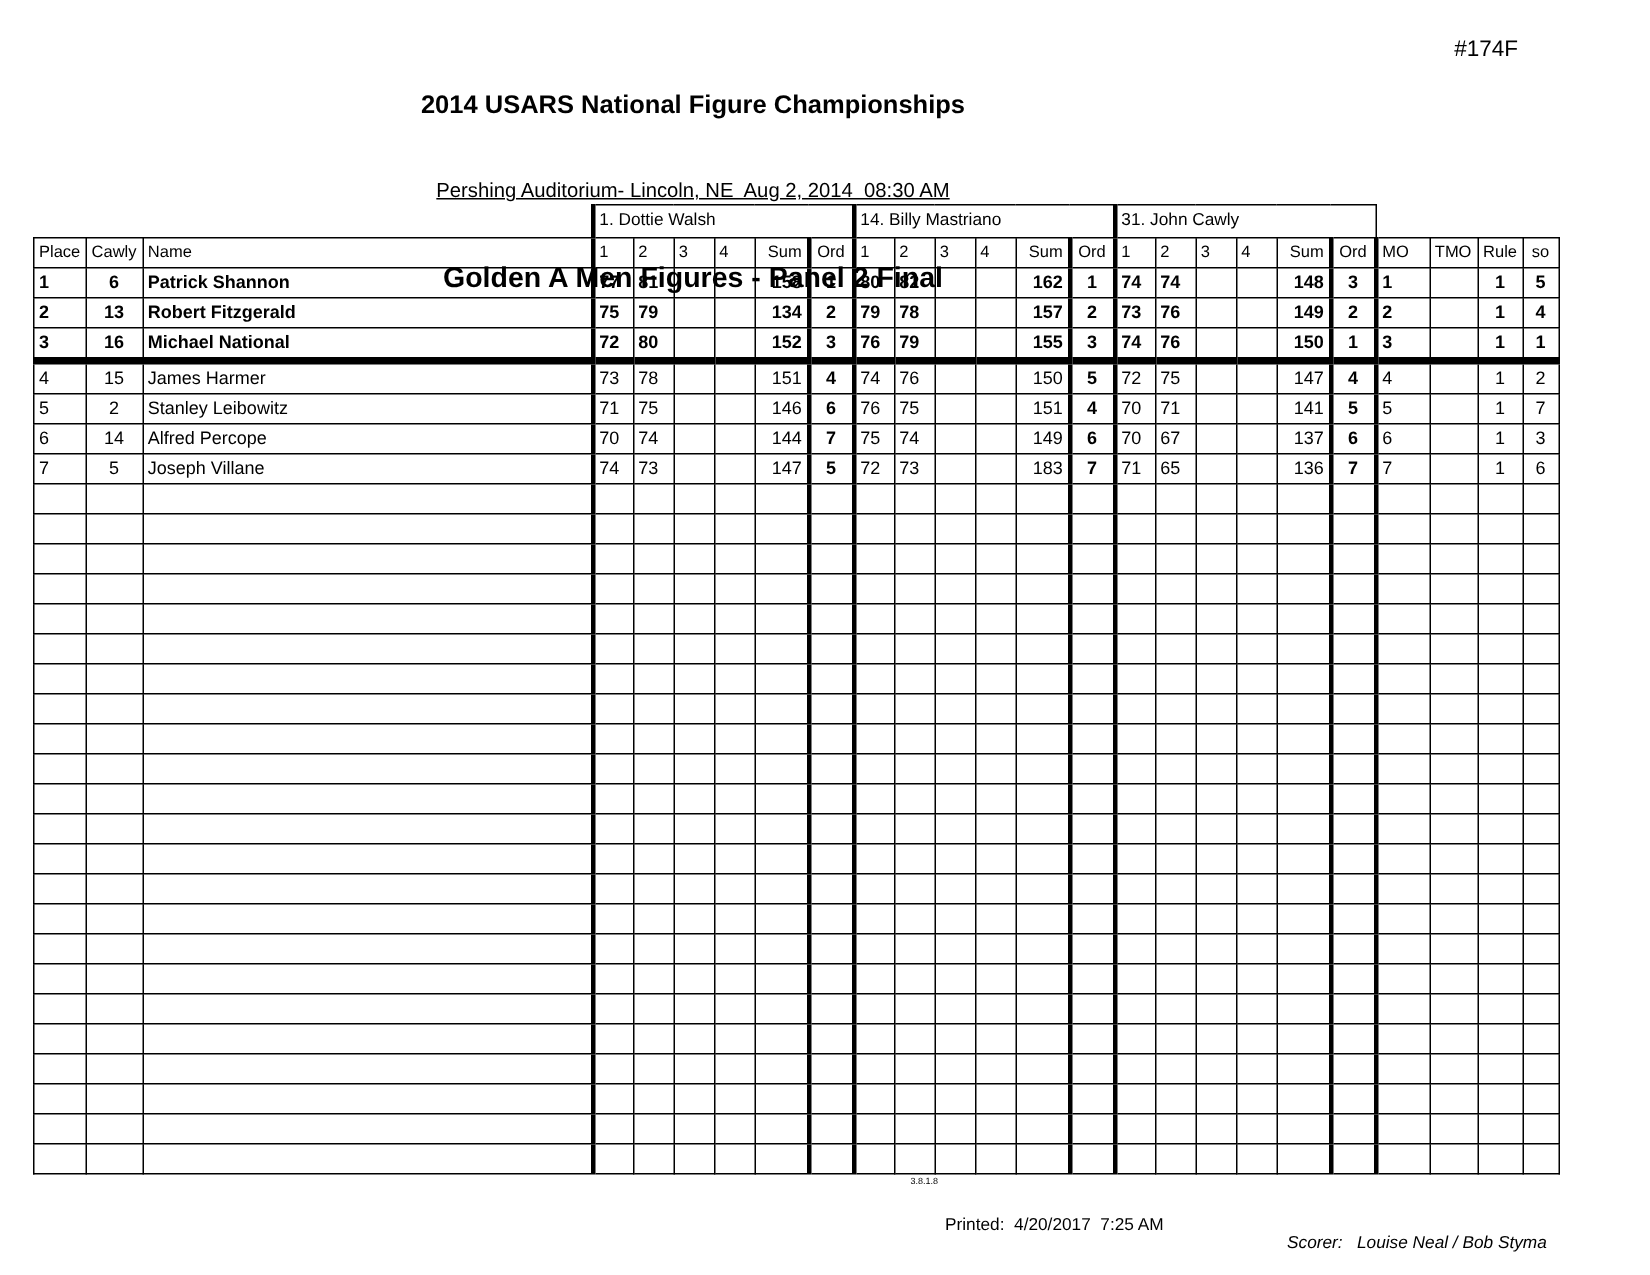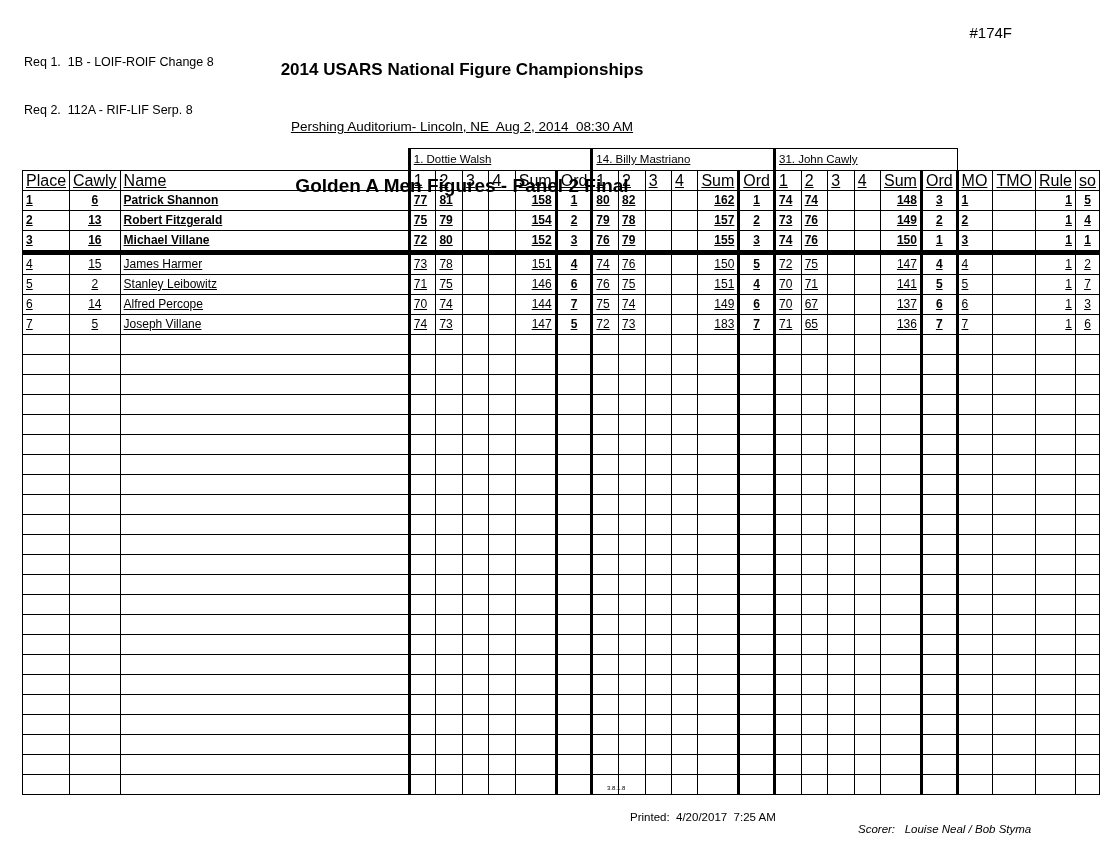--- a/index.html
+++ b/index.html
@@ -5,48 +5,44 @@
   html,body{margin:0;padding:0;background:#fff;}
   .page{position:relative;width:1100px;height:850px;background:#fff;color:#000;
         font-family:"Liberation Sans",sans-serif;overflow:hidden;}
   .req{position:absolute;left:24px;top:22px;font-size:12.5px;line-height:16px;white-space:pre;}
   .titles{position:absolute;left:0;top:24px;width:924px;text-align:center;white-space:pre;}
   .t1{font-size:17px;font-weight:bold;}
   .t2{font-size:13.5px;margin-top:3px;text-decoration:underline;}
   .t3{font-size:19px;font-weight:bold;margin-top:5px;}
   .t4{font-size:15.5px;margin-top:6px;}
   .evnum{position:absolute;right:88px;top:24px;font-size:15px;font-weight:normal;}
-  table{position:absolute;left:22px;top:148px;border-collapse:collapse;table-layout:fixed;text-decoration:underline;}
+  table{position:absolute;left:22px;top:136px;border-collapse:collapse;table-layout:fixed;}
   td,th{border:1px solid #000;height:19px;padding:0 3px;font-size:12px;font-weight:normal;
         text-align:left;vertical-align:middle;overflow:hidden;white-space:nowrap;line-height:19px;}
-  th.hdr{font-size:16px;}
+  th.hdr{font-size:11px;}
   td.judge-cell{height:21px;font-size:11.5px;border-left:3px solid #000;}
   td.noborder{border:none;}
   .thickL{border-left:3px solid #000 !important;}
   .sum{text-align:right;}
   .ord{text-align:center;}
   .ctr{text-align:center;}
-  .rt{text-align:right;}
+  .rt{text-align:center;}
   tbody td.ord{font-weight:bold;}
   tr.bold td{font-weight:bold;}
   tr.cut td{border-bottom:5px solid #000;}
   .footer{position:absolute;top:787px;left:0;width:952px;font-size:11.5px;white-space:pre;}
   .footer .ver{position:absolute;left:607px;top:-2px;font-size:6px;}
   .footer .printed{position:absolute;left:630px;}
   .footer .scorer{position:absolute;left:858px;font-style:italic;}
 </style>
 </head>
 <body>
 
 <div class="page">
 
-  <div class="req">
-    <div>Req 1.  1B - LOIF-ROIF Change 8</div>
-    <div>Req 2.  112A - RIF-LIF Serp. 8</div>
-  </div>
 
   <div class="titles">
     <div class="t1">2014 USARS National Figure Championships</div>
     <div class="t2">Pershing Auditorium- Lincoln, NE  Aug 2, 2014  08:30 AM</div>
     <div class="t3">Golden A Men Figures - Panel 2 Final</div>
   </div>
 
   <div class="evnum">#174F</div>
 
   <table id="results-table">
@@ -142,21 +138,21 @@
           <td class="ctr">5</td>
         </tr>
         <tr class="bold">
           <td>2</td>
           <td class="ctr">13</td>
           <td>Robert Fitzgerald</td>
           <td class="thickL">75</td>
           <td>79</td>
           <td></td>
           <td></td>
-          <td class="sum">154</td>
+          <td class="sum">134</td>
           <td class="thickL ord">2</td>
           <td class="thickL">79</td>
           <td>78</td>
           <td></td>
           <td></td>
           <td class="sum">157</td>
           <td class="thickL ord">2</td>
           <td class="thickL">73</td>
           <td>76</td>
           <td></td>
@@ -164,21 +160,21 @@
           <td class="sum">149</td>
           <td class="thickL ord">2</td>
           <td class="thickL">2</td>
           <td></td>
           <td class="rt">1</td>
           <td class="ctr">4</td>
         </tr>
         <tr class="bold cut">
           <td>3</td>
           <td class="ctr">16</td>
-          <td>Michael Villane</td>
+          <td>Michael National</td>
           <td class="thickL">72</td>
           <td>80</td>
           <td></td>
           <td></td>
           <td class="sum">152</td>
           <td class="thickL ord">3</td>
           <td class="thickL">76</td>
           <td>79</td>
           <td></td>
           <td></td>

